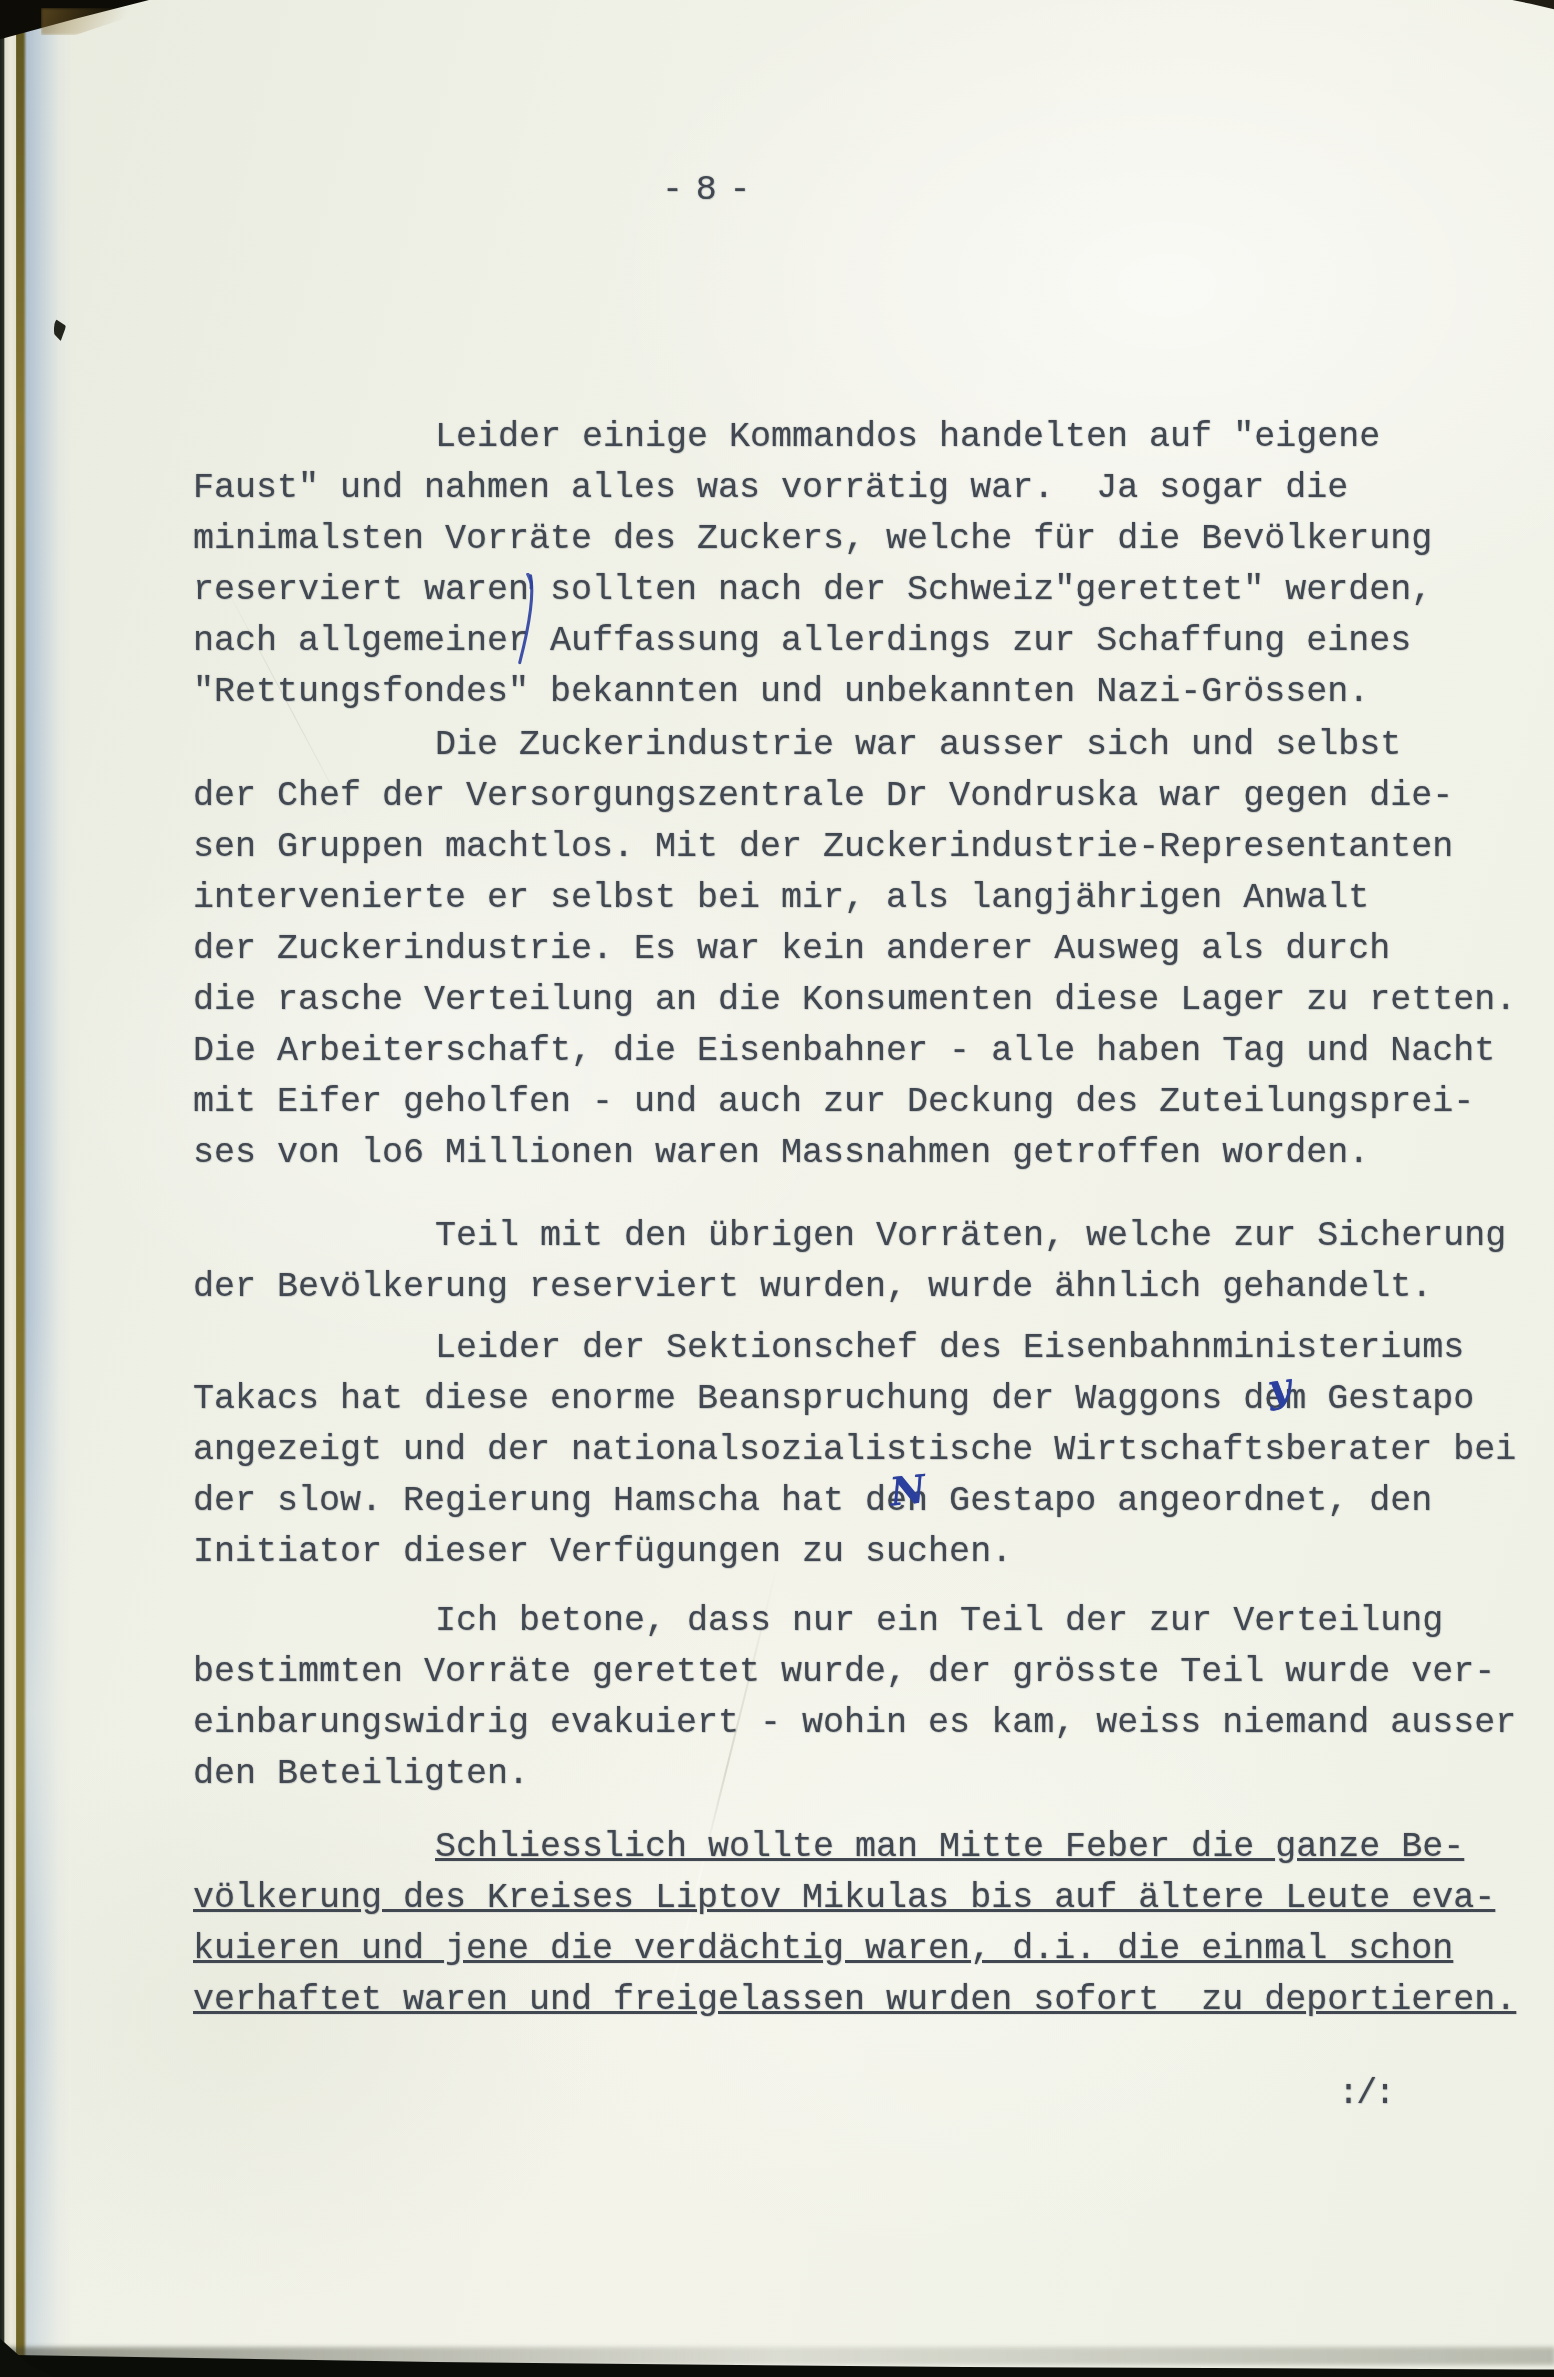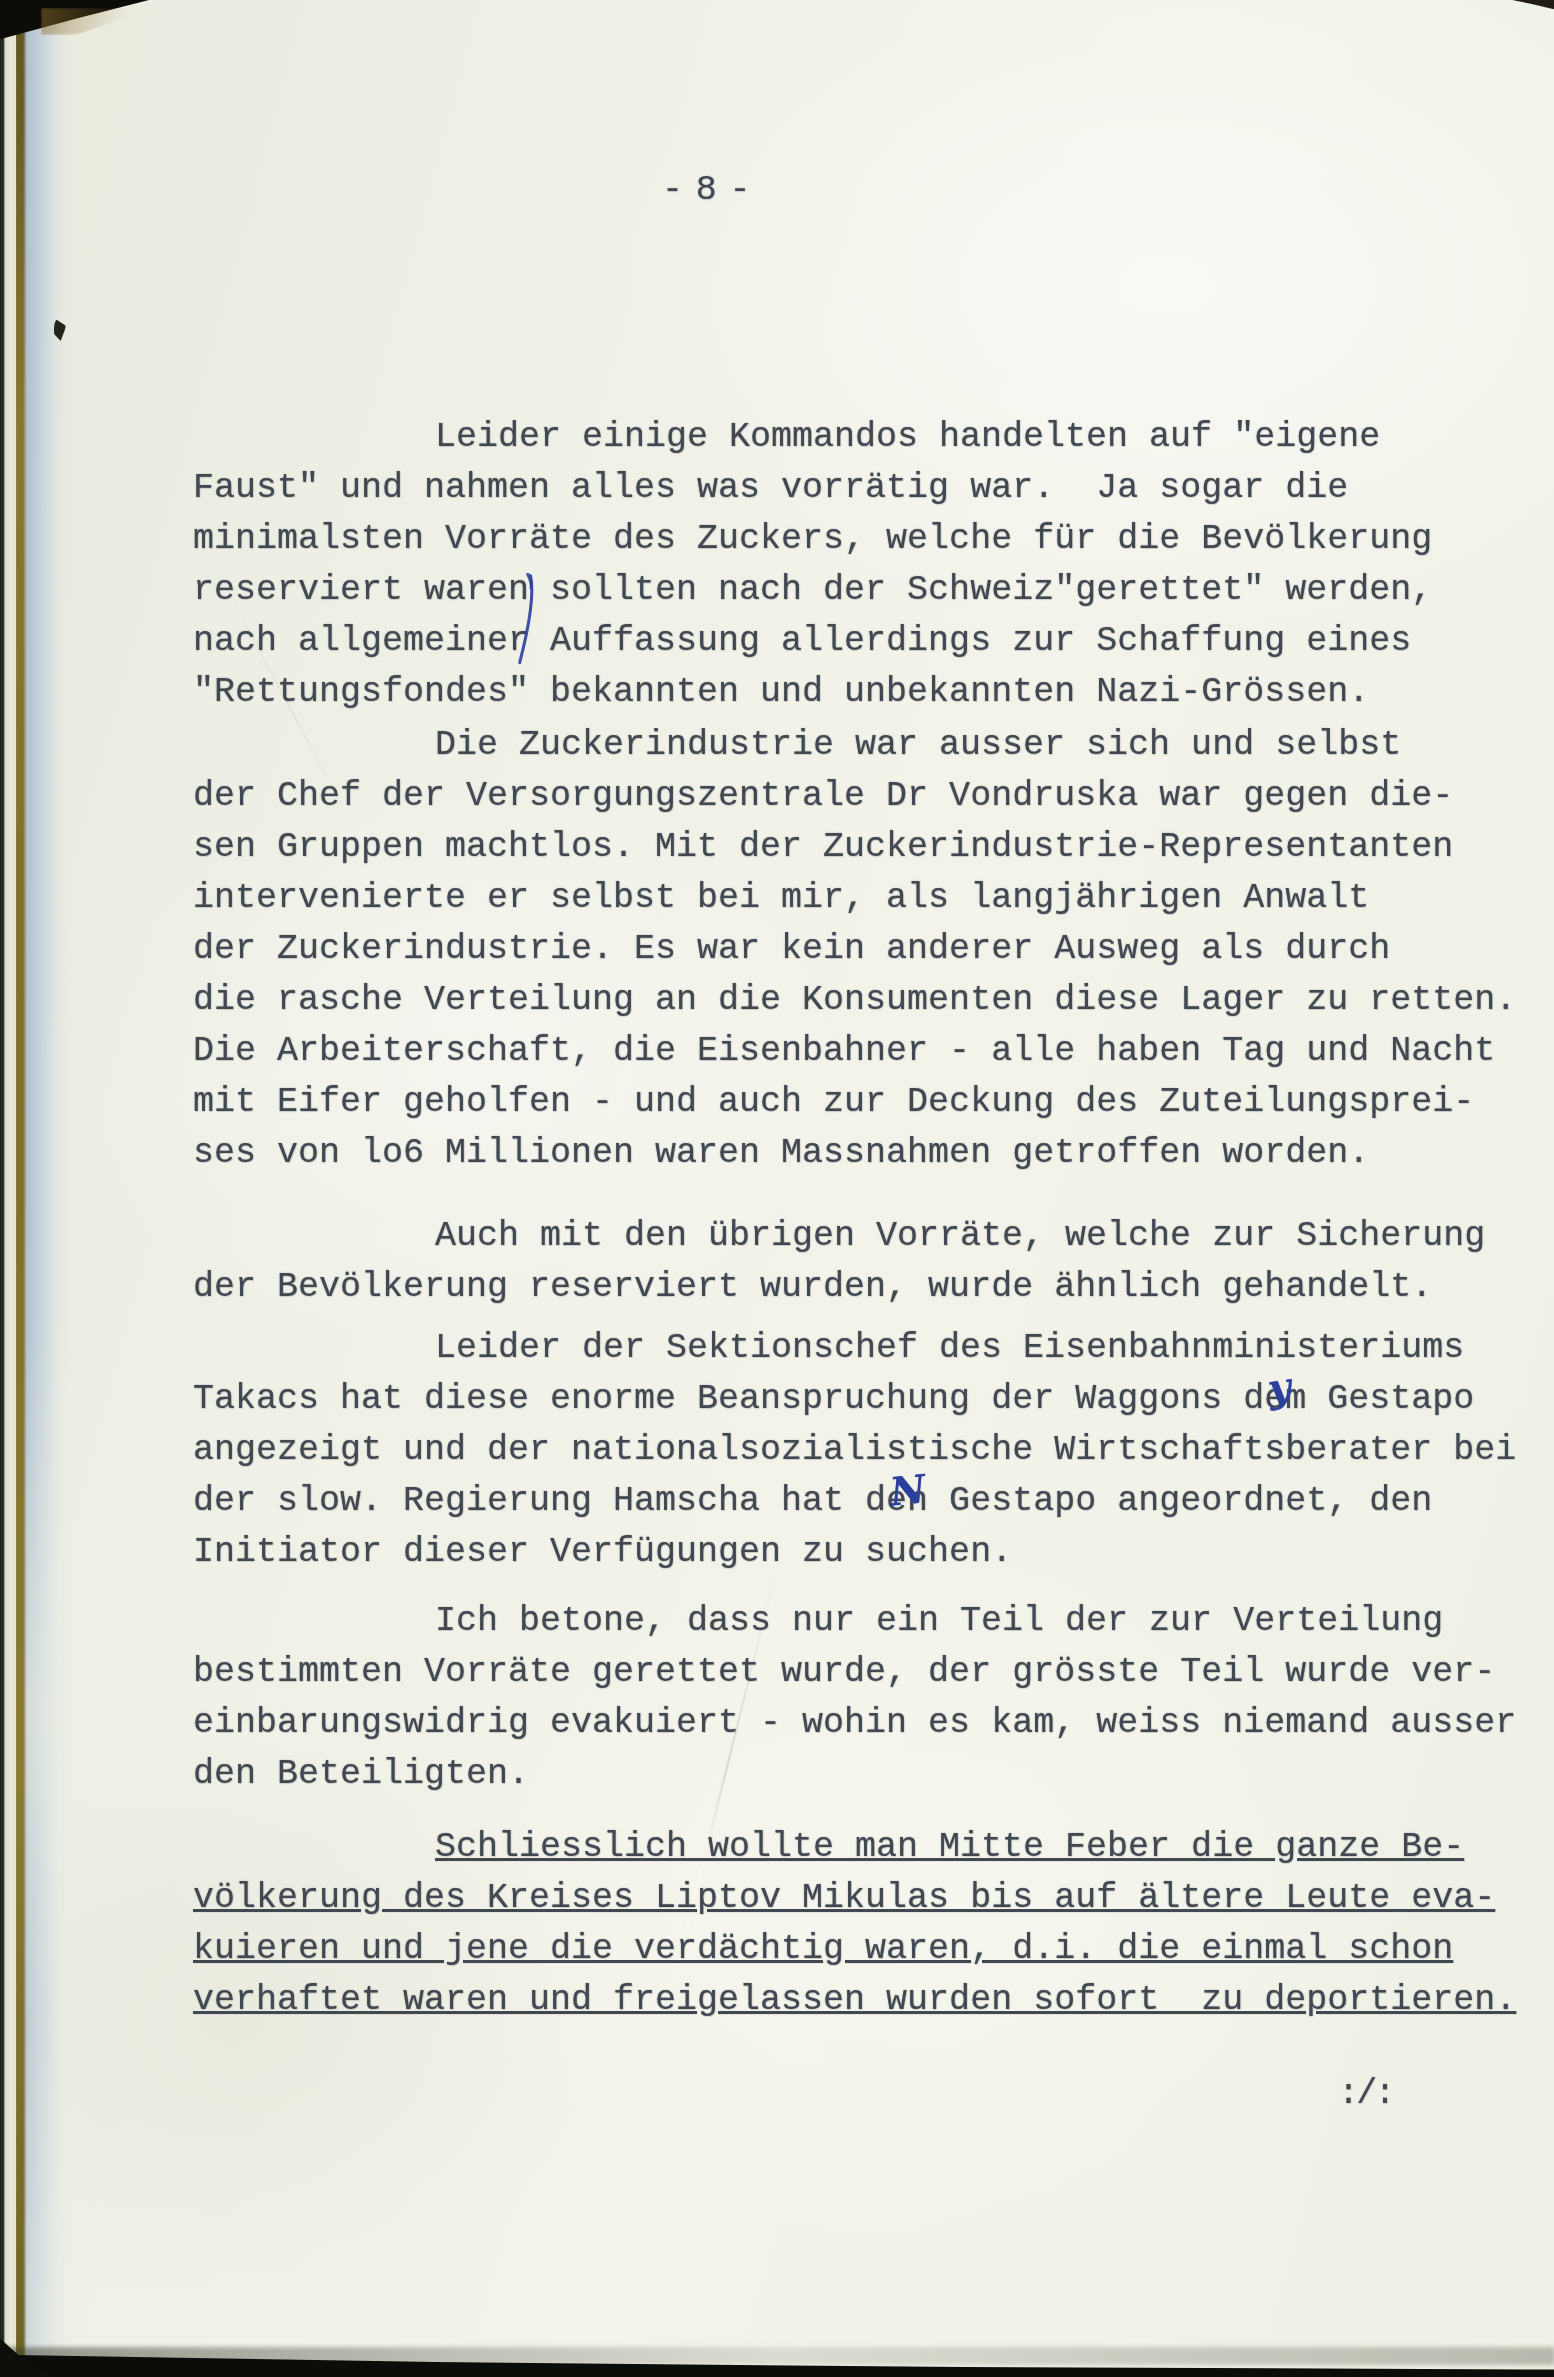--- a/index.html
+++ b/index.html
@@ -156,21 +156,21 @@
 "Rettungsfondes" bekannten und unbekannten Nazi-Grössen.</div>
   <div id="para-3" class="typewritten para indent">Die Zuckerindustrie war ausser sich und selbst
 der Chef der Versorgungszentrale Dr Vondruska war gegen die-
 sen Gruppen machtlos. Mit der Zuckerindustrie-Representanten
 intervenierte er selbst bei mir, als langjährigen Anwalt
 der Zuckerindustrie. Es war kein anderer Ausweg als durch
 die rasche Verteilung an die Konsumenten diese Lager zu retten.
 Die Arbeiterschaft, die Eisenbahner - alle haben Tag und Nacht
 mit Eifer geholfen - und auch zur Deckung des Zuteilungsprei-
 ses von lo6 Millionen waren Massnahmen getroffen worden.</div>
-  <div id="para-4" class="typewritten para indent">Auch mit den übrigen Vorräte, welche zur Sicherung
+  <div id="para-4" class="typewritten para indent">Teil mit den übrigen Vorräten, welche zur Sicherung
 der Bevölkerung reserviert wurden, wurde ähnlich gehandelt.</div>
   <div id="para-6" class="typewritten para indent">Ich betone, dass nur ein Teil der zur Verteilung
 bestimmten Vorräte gerettet wurde, der grösste Teil wurde ver-
 einbarungswidrig evakuiert - wohin es kam, weiss niemand ausser
 den Beteiligten.</div>
   <div id="para-5" class="typewritten para indent">Leider der Sektionschef des Eisenbahnministeriums
 Takacs hat diese enorme Beanspruchung der Waggons dem Gestapo
 angezeigt und der nationalsozialistische Wirtschaftsberater bei
 der slow. Regierung Hamscha hat den Gestapo angeordnet, den
 Initiator dieser Verfügungen zu suchen.</div>

